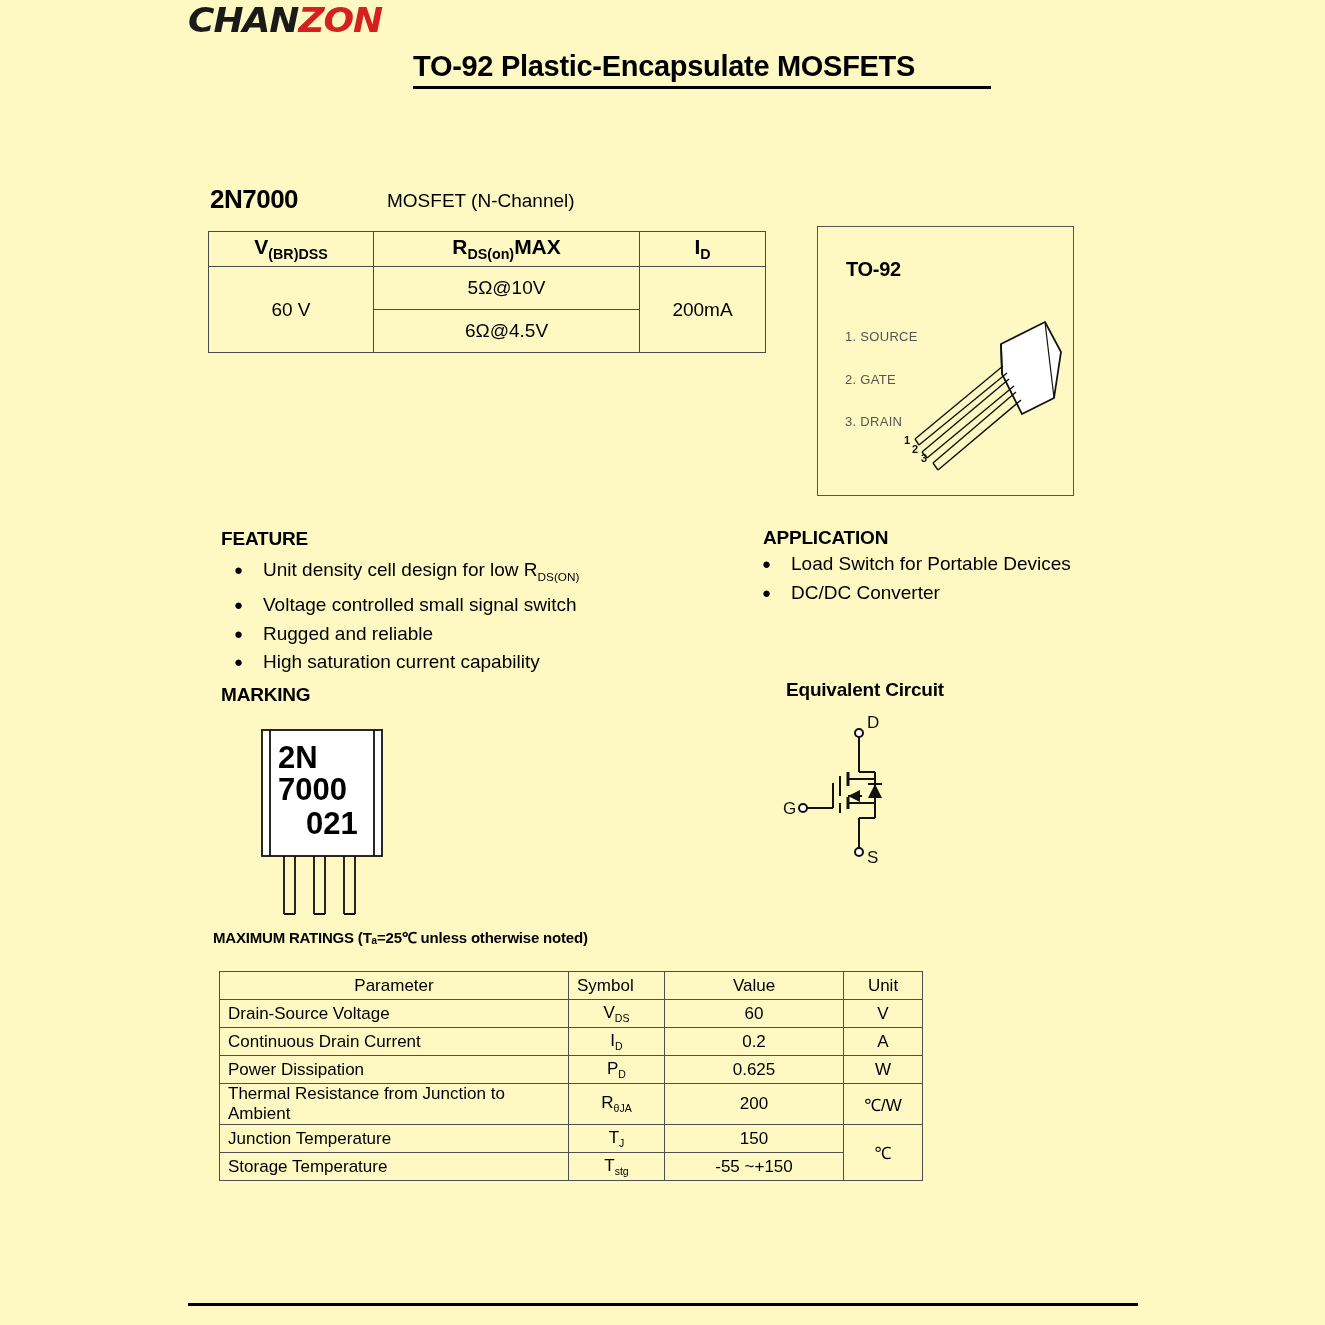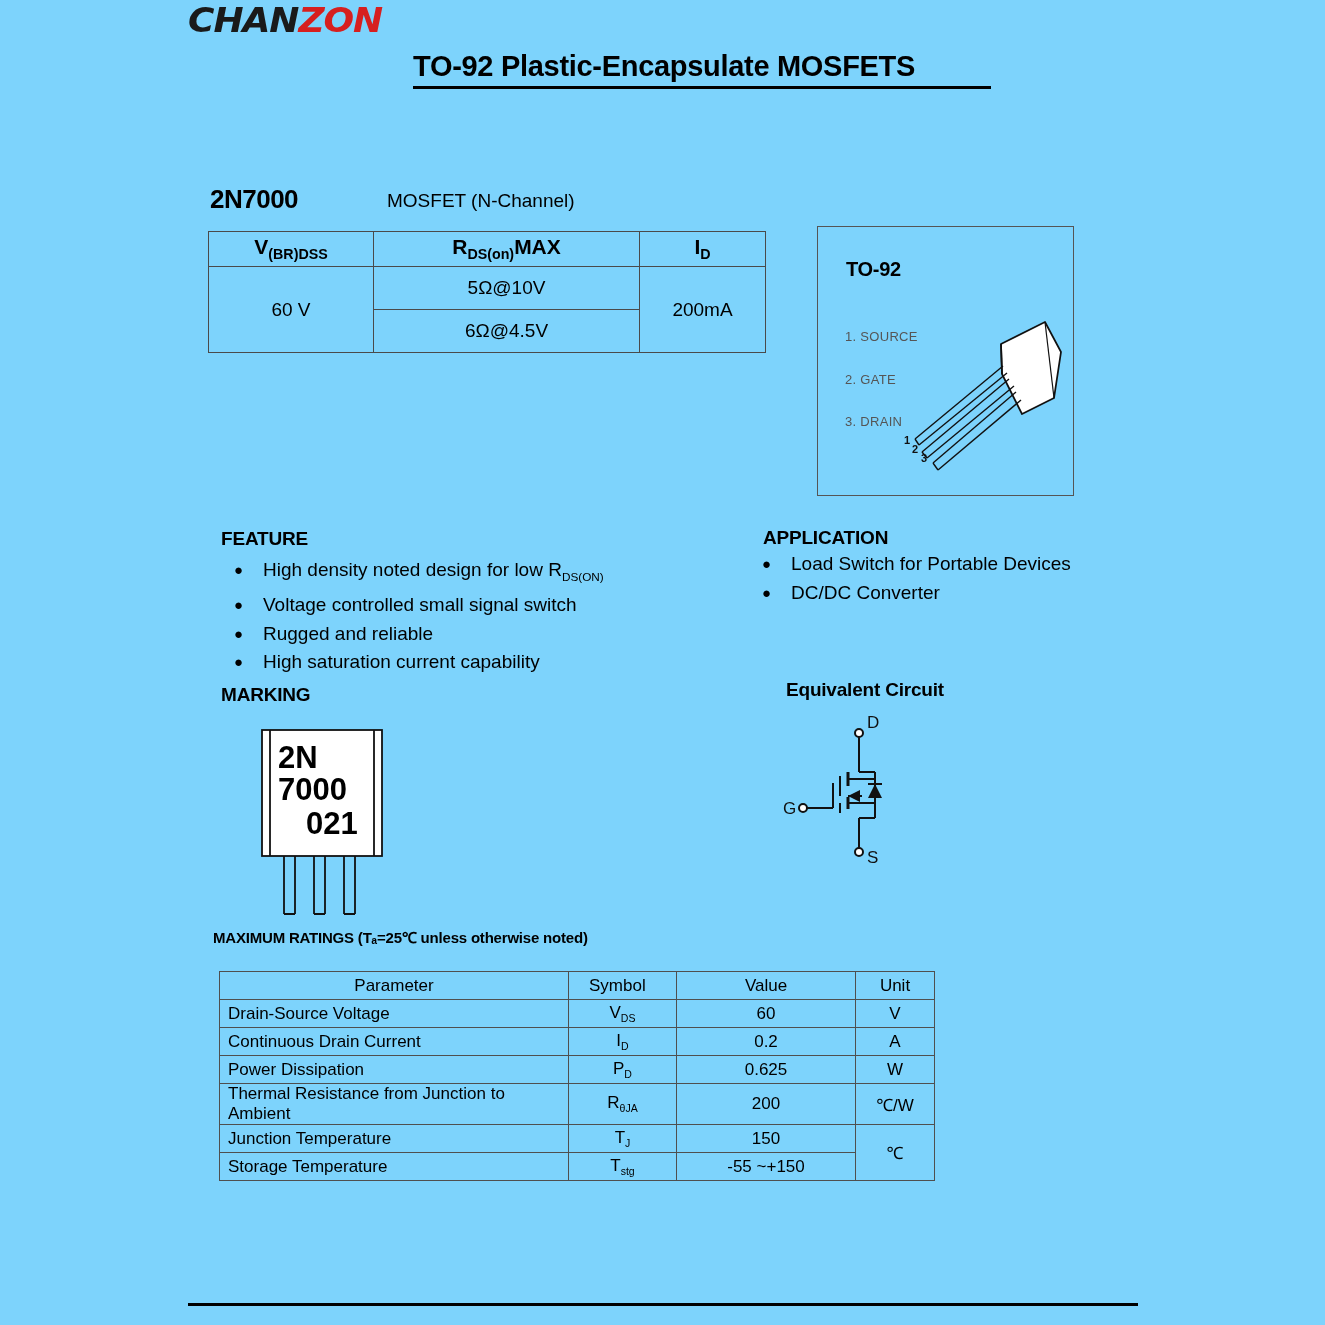--- a/index.html
+++ b/index.html
@@ -8,21 +8,21 @@
     background: #ffffff;
   }
   body {
     font-family: "Liberation Sans", sans-serif;
     color: #000;
   }
   #page {
     position: relative;
     width: 1325px;
     height: 1325px;
-    background: #7dd3fc;
+    background: #fef9c3;
     overflow: hidden;
   }
 
   
   #logo {
     position: absolute;
     left: 188px;
     top: 0px;
     font-size: 34px;
     font-weight: bold;
@@ -197,21 +197,21 @@
     border: 1px solid #4f4f4f;
     font-size: 17px;
     font-weight: normal;
     height: 27px;
     padding: 0 0 0 8px;
     text-align: left;
     vertical-align: middle;
   }
   #ratings-table th { text-align: center; padding-left: 0; }
   #ratings-table th.p-col { text-align: center; }
-  #ratings-table th.s-col { text-align: left; padding-left: 20px; }
+  #ratings-table th.s-col { text-align: left; padding-left: 8px; }
   #ratings-table td.c { text-align: center; padding-left: 0; }
 
   
   #footer-rule {
     position: absolute;
     left: 188px;
     top: 1303px;
     width: 950px;
     height: 3px;
     background: #000;
@@ -277,21 +277,21 @@
     </g>
     <g font-family="Liberation Sans, sans-serif" font-size="11" font-weight="bold" fill="#111">
       <text x="87" y="218">1</text>
       <text x="95" y="227">2</text>
       <text x="104" y="236">3</text>
     </g>
   </svg>
 
   <div class="sec-head" id="feature-head">FEATURE</div>
   <ul class="bullets" id="feature-list">
-    <li><span class="bullet">●</span><span>High density noted design for low R</span><span class="subsm">DS(ON)</span></li>
+    <li><span class="bullet">●</span><span>Unit density cell design for low R</span><span class="subsm">DS(ON)</span></li>
     <li><span class="bullet">●</span><span>Voltage controlled small signal switch</span></li>
     <li><span class="bullet">●</span><span>Rugged and reliable</span></li>
     <li><span class="bullet">●</span><span>High saturation current capability</span></li>
   </ul>
 
   <div class="sec-head" id="application-head">APPLICATION</div>
   <ul class="bullets" id="application-list">
     <li><span class="bullet">●</span><span>Load Switch for Portable Devices</span></li>
     <li><span class="bullet">●</span><span>DC/DC Converter</span></li>
   </ul>

